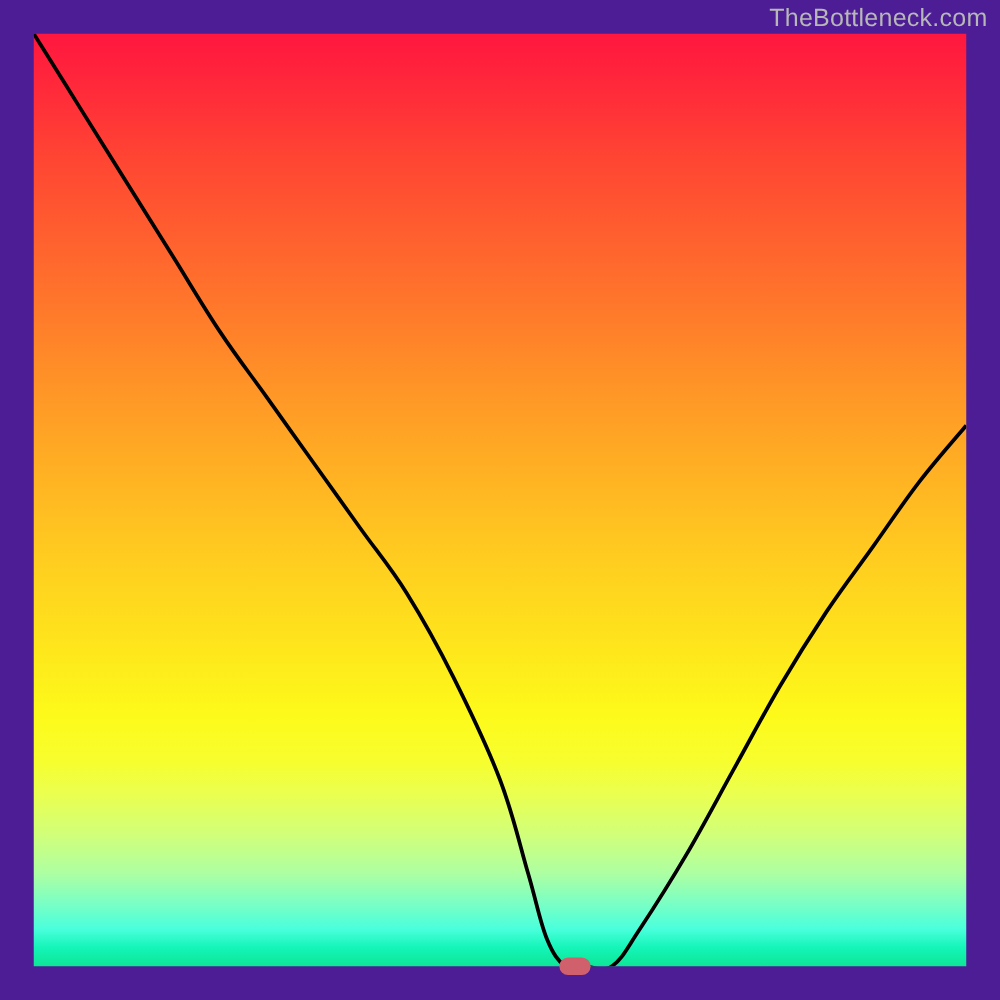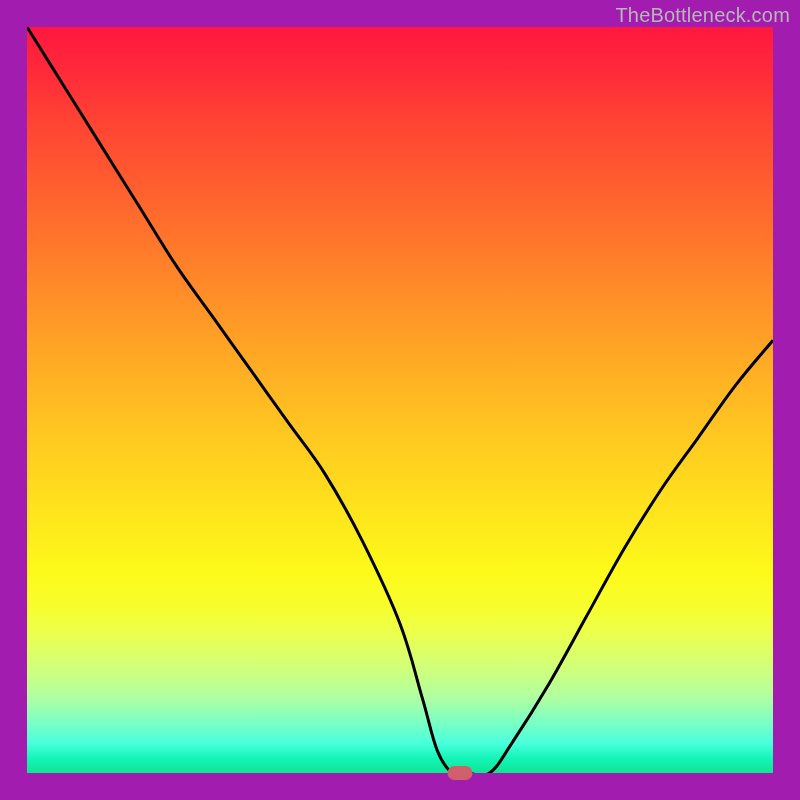--- a/index.html
+++ b/index.html
@@ -7,21 +7,21 @@
     padding: 0;
     width: 800px;
     height: 800px;
     background: #000;
     overflow: hidden;
   }
   .chart-container {
     position: relative;
     width: 800px;
     height: 800px;
-    background: #a21caf;
+    background: #4c1d95;
   }
   .plot-area {
     position: absolute;
     left: 27px;
     top: 27px;
     width: 746px;
     height: 746px;
     background: linear-gradient(to bottom,
       #ff173f 0%,
       #ff2a3a 6%,

